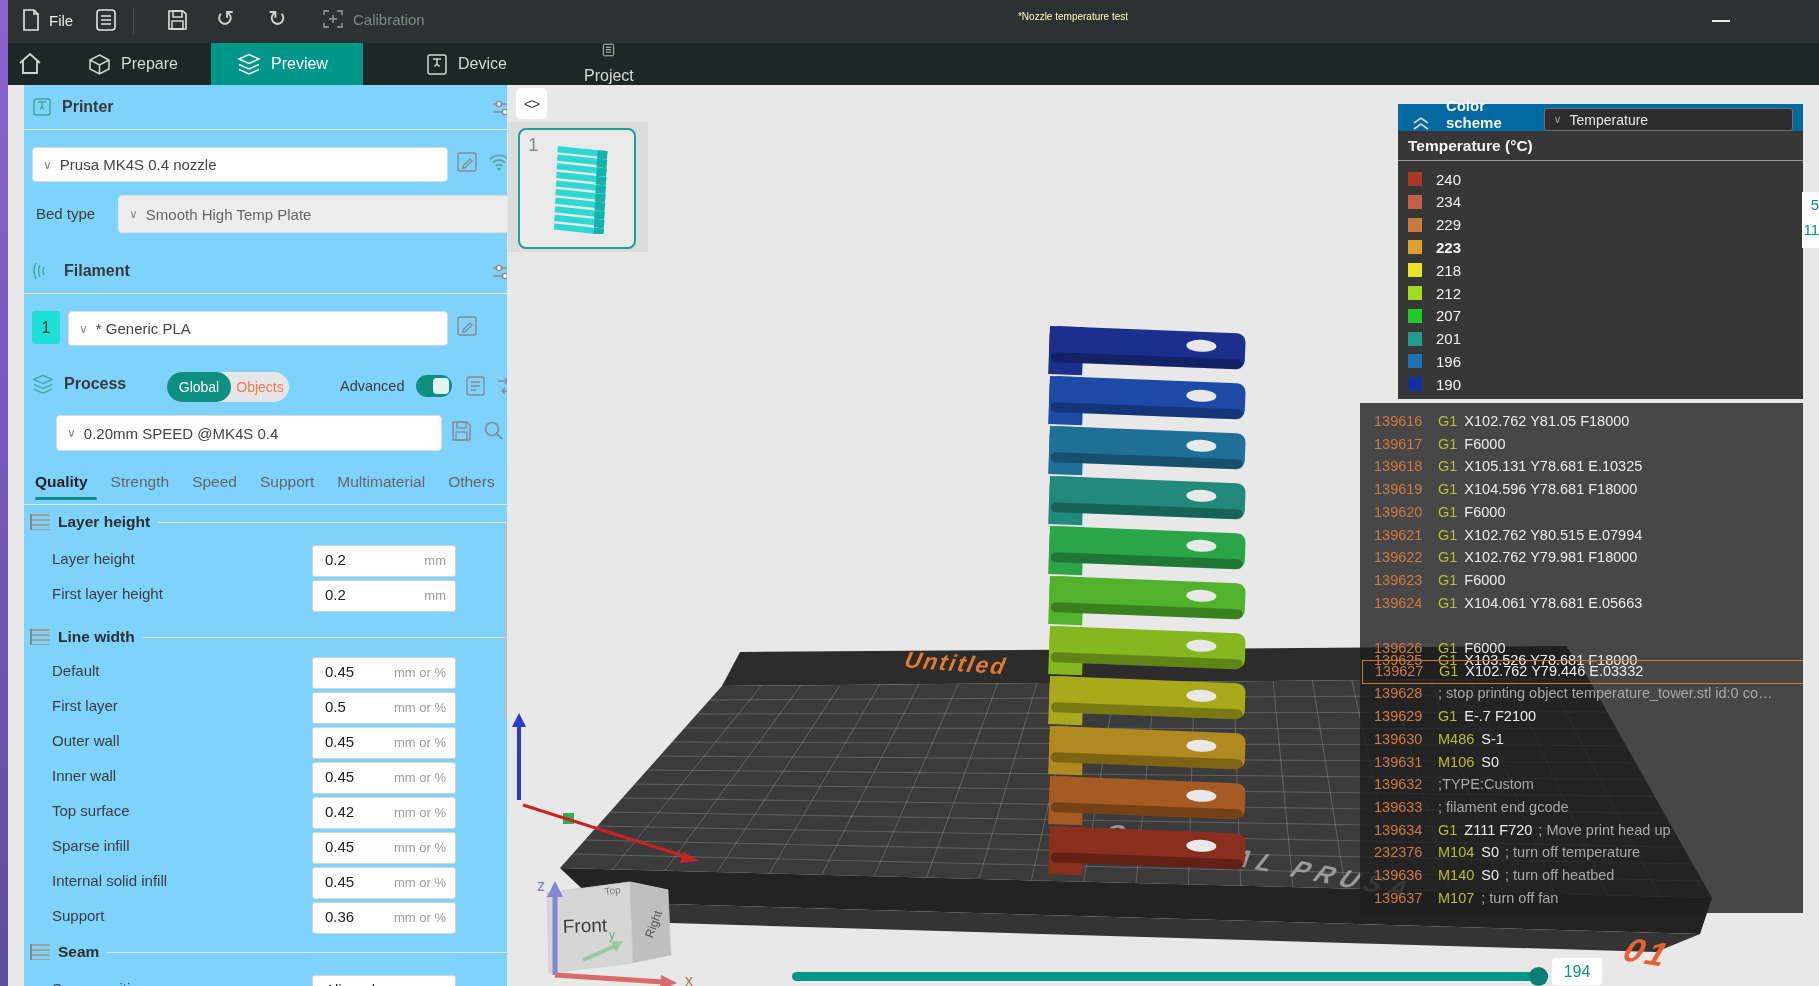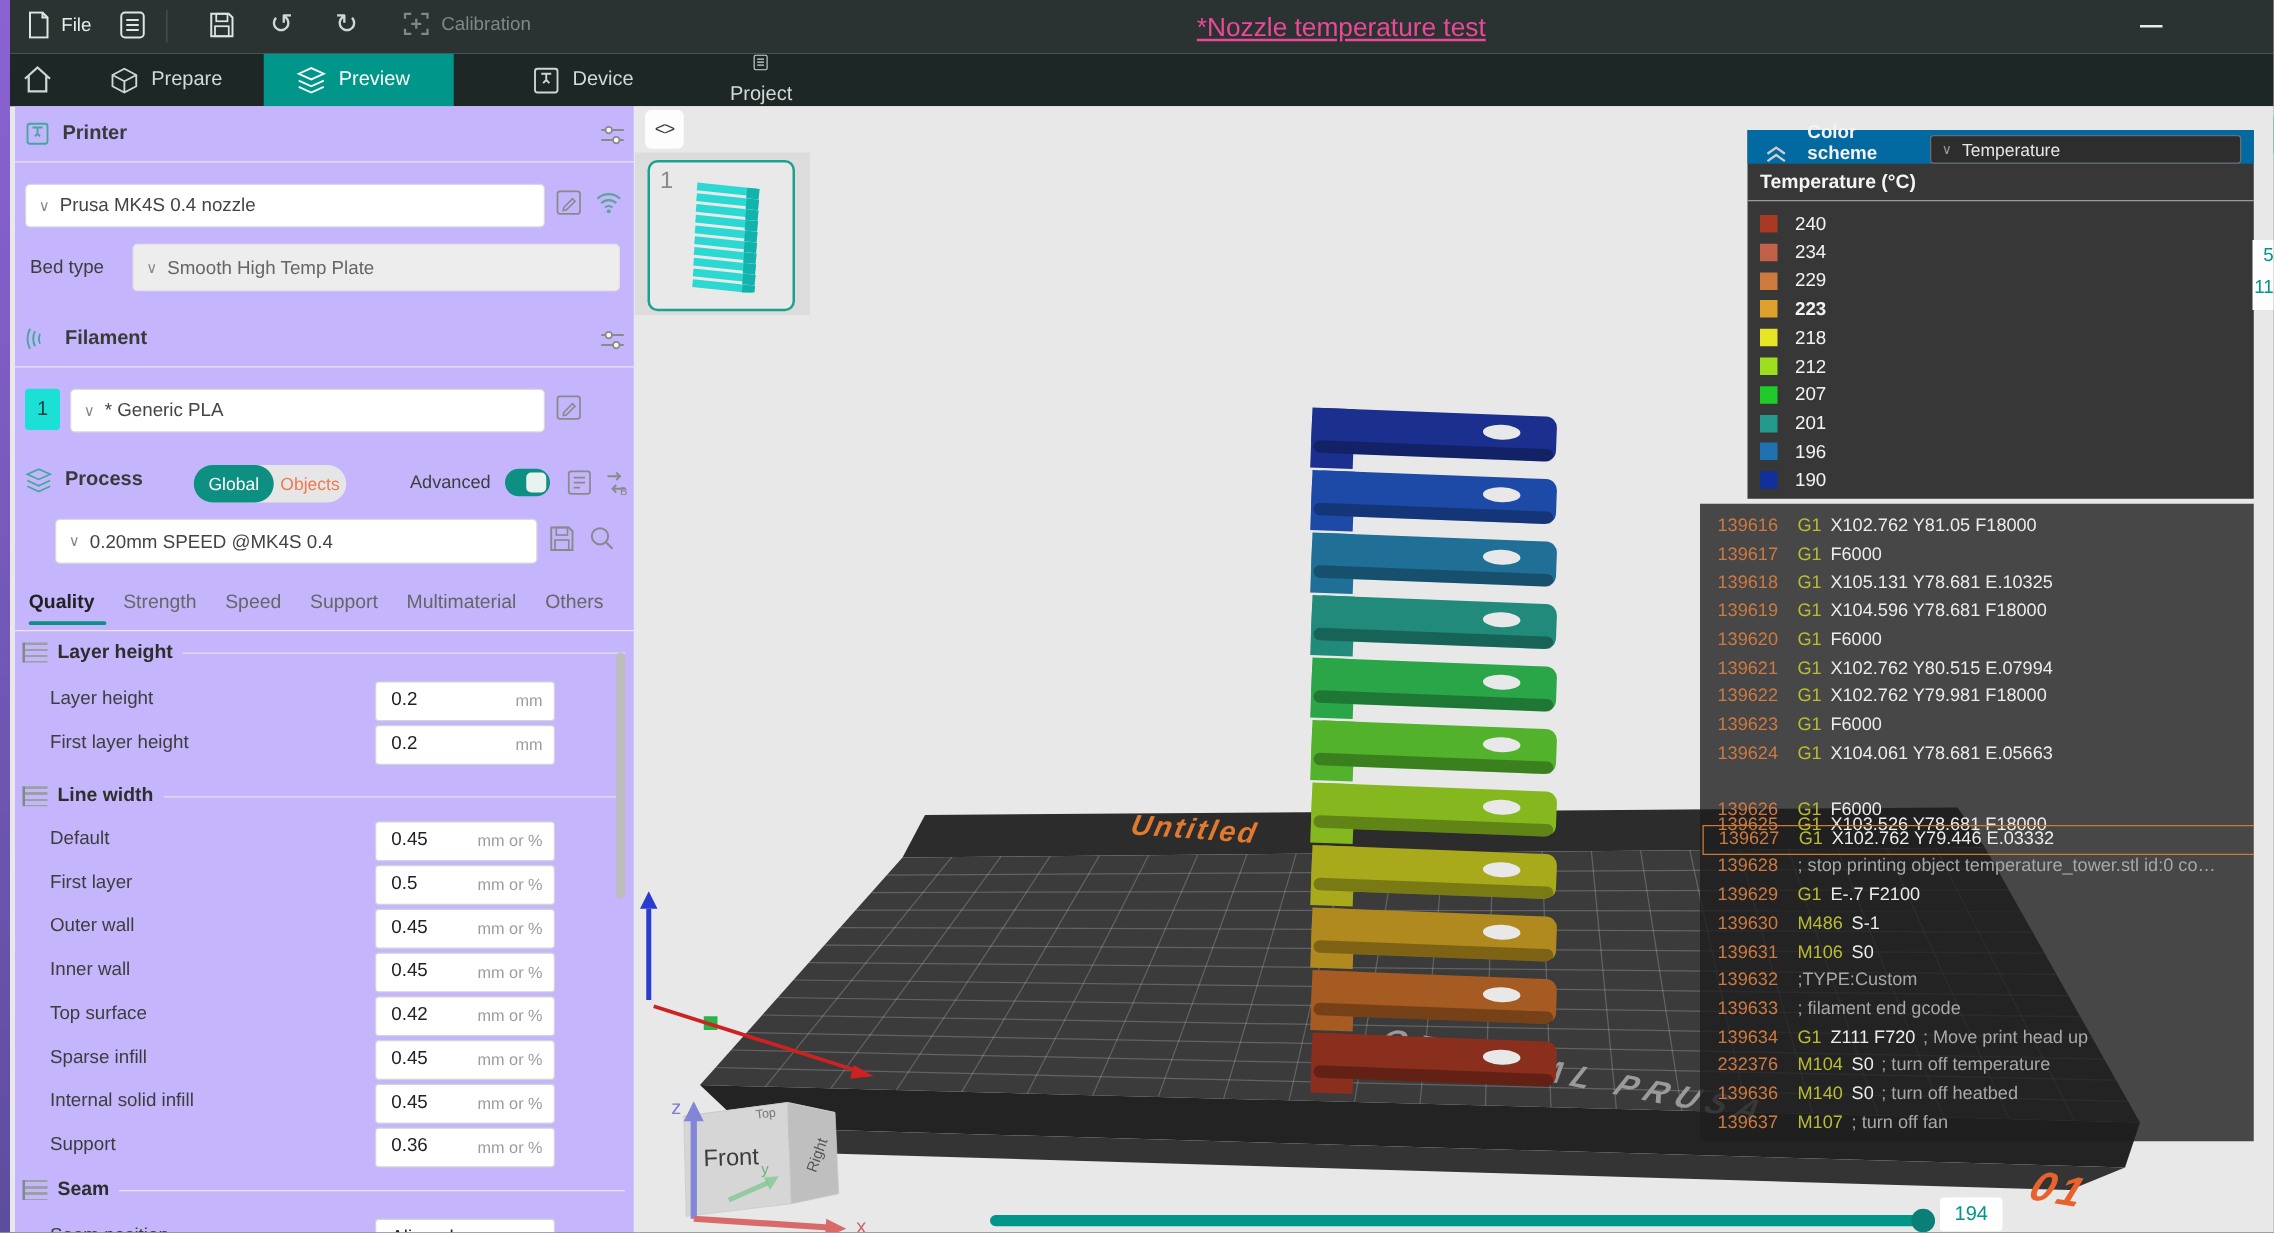--- a/index.html
+++ b/index.html
@@ -7,29 +7,29 @@
        font-family:"Liberation Sans",sans-serif;background:#e8e8e8;
        -webkit-font-smoothing:antialiased;}
   .abs{position:absolute;}
   
   #titlebar{left:0;top:0;width:1819px;height:43px;background:#2a3331;color:#dfe5e3;}
   #tabbar{left:0;top:43px;width:1819px;height:42px;background:#1d2826;}
   .tb-ic{display:inline-flex;align-items:center;justify-content:center;color:#cfd6d4;}
   .tb-sep{width:1px;height:26px;background:#47524f;}
   .menu-label{font-size:15px;color:#e8ecea;}
   .dim{color:#7e8886;}
-  #win-title{font-size:21px;color:#ec4899;text-decoration:underline;}
+  #win-title{font-size:10px;color:#fef9c3;}
   #min-btn{width:18px;height:2px;background:#e8ecea;}
   
   .tab{display:flex;align-items:center;gap:10px;height:42px;padding:0 26px;color:#d3dad8;font-size:16px;}
   .tab.active{background:#00968a;color:#fff;}
   .pillbtn{height:30px;border-radius:15px;display:flex;align-items:center;justify-content:center;font-size:15px;}
   .chev-circle{width:27px;height:27px;border-radius:50%;background:#00968a;display:flex;align-items:center;justify-content:center;color:#fff;}
   
-  #sidebar{left:12px;top:85px;width:499px;height:901px;background:#c4b5fd;border-right:1px solid #d4d4d4;overflow:hidden;}
+  #sidebar{left:24px;top:85px;width:499px;height:901px;background:#7dd3fc;border-right:1px solid #d4d4d4;overflow:hidden;}
   .shead{font-size:16px;font-weight:bold;color:#3a3a3a;}
   .combo{background:#fff;border:1px solid #d9d9d9;border-radius:4px;display:flex;align-items:center;font-size:15px;color:#444;}
   .combo .cv{color:#888;margin:0 8px 0 10px;font-size:12px;}
   .combo-gray{background:#ededed;border:1px solid #e2e2e2;color:#666;}
   .hline{background:#e8e8e8;height:1px;}
   .lbl{font-size:15px;color:#3d3d3d;}
   .valbox{position:absolute;left:288px;width:142px;height:30px;background:#fff;border:1px solid #d4d4d4;border-radius:3px;}
   .valbox .v{position:absolute;left:12px;top:5px;font-size:15px;color:#222;}
   .valbox .u{position:absolute;right:9px;top:7px;font-size:13px;color:#9c9c9c;}
   .sechead{position:absolute;left:6px;display:flex;align-items:center;gap:8px;width:482px;}

